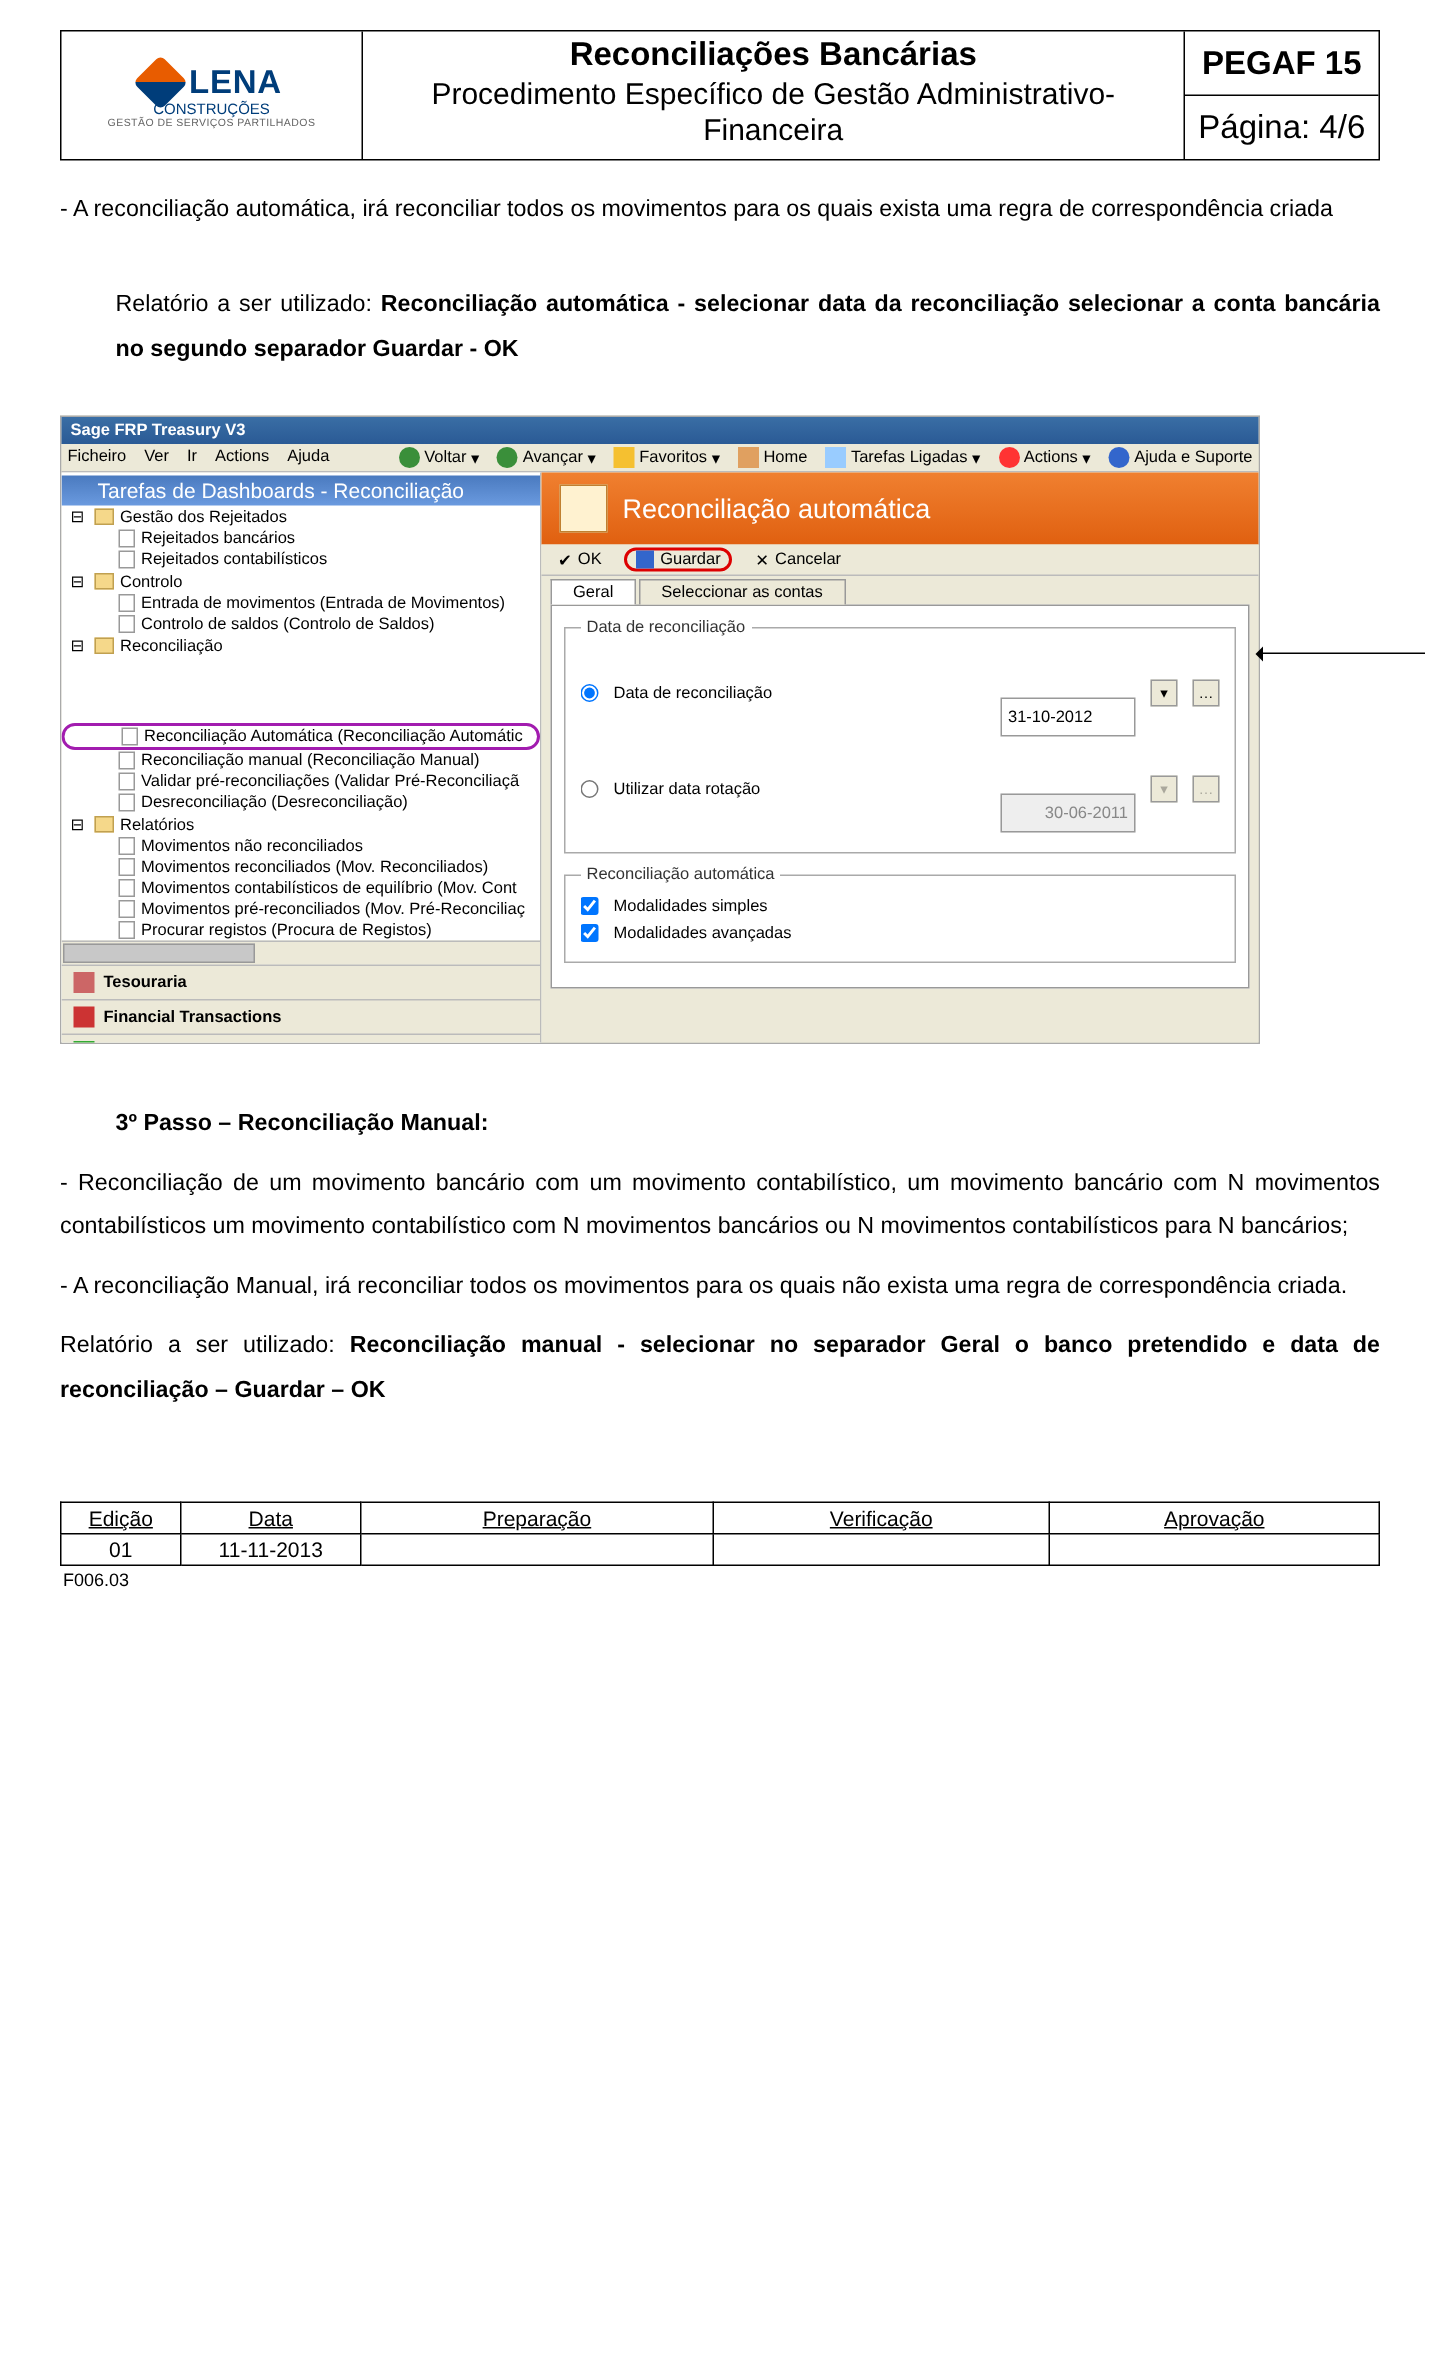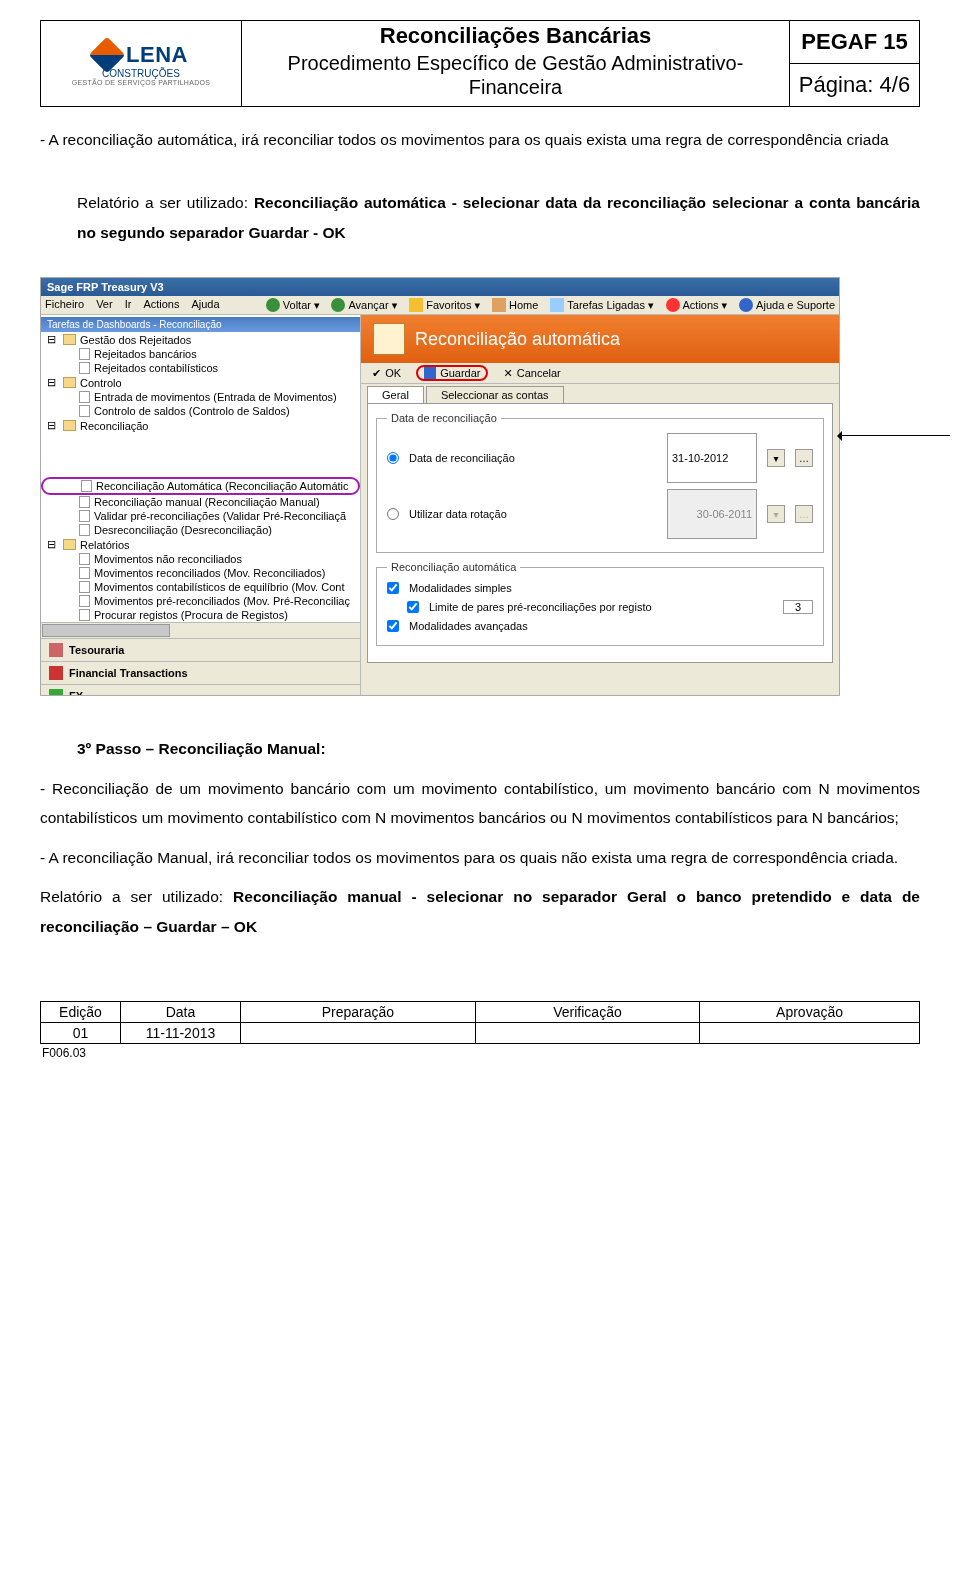--- a/index.html
+++ b/index.html
@@ -22,52 +22,52 @@
   .body-text { line-height: 1.9; font-size: 15.5px; margin-bottom: 10px; text-align: justify; }
   .body-text.spaced { margin-top: 18px; margin-left: 37px; }
   .bold { font-weight: bold; }
   .screenshot { border:1px solid #aaa; margin: 20px 0; width: 800px; background: #ece9d8; font-size:11px; font-family: Tahoma, Arial, sans-serif; }
   .ss-titlebar { background: linear-gradient(#3a6ea5,#2a5a95); color:#fff; padding:3px 6px; font-weight:bold; display:flex; align-items:flex-end; gap:6px; }
   .ss-menubar { background:#ece9d8; border-bottom:1px solid #bbb; padding:2px 4px; display:flex; gap:12px; }
   .tb-item { display:flex; align-items:center; gap:3px; cursor:default; }
   .tb-ico { width:14px; height:14px; display:inline-block; }
   .ss-body { display:flex; }
   .ss-tree { width: 320px; background:#fff; border-right:1px solid #bbb; padding:2px 0; font-size:11px; max-height: 380px; overflow:hidden; }
-  .tree-title { background: linear-gradient(#4a7abf,#6a9adf); color:#fff; padding:2px 6px; font-size:10px; }
+  .tree-title { background: linear-gradient(#4a7abf,#6a9adf); color:#fff; padding:2px 24px; font-size:14px; }
   .tree-item { padding:1px 2px 1px 20px; display:flex; align-items:center; gap:4px; white-space:nowrap; }
   .tree-item.lvl1 { padding-left: 6px; }
   .tree-item.lvl2 { padding-left: 22px; }
   .tree-item.sel { border:2px solid #a21caf; border-radius:10px;margin-top:44px; }
   .tree-ico { width:13px; height:11px; background:#f5d88a; border:1px solid #c0a050; display:inline-block; }
   .tree-ico.leaf { background:#fff; border:1px solid #999; width:11px; height:12px; }
   .ss-main { flex:1; background:#ece9d8; }
   .ss-header-band { background: linear-gradient(#f08030,#e06010); color:#fff; padding:8px 12px; font-size:18px; font-weight:normal; display:flex; align-items:center; gap:10px; }
   .ss-header-band .hicon { width:32px; height:32px; background:#fff2d0; border:1px solid #c08030; }
   .ss-action-row { background:#ece9d8; border-bottom:1px solid #bbb; padding:2px 10px; display:flex; gap:14px; align-items:center; }
   .ss-action-row .btn { display:flex; align-items:center; gap:4px; padding:1px; }
   .ss-action-row .guard { border:2px solid #d00; border-radius:10px; padding:0 6px; }
   .ss-tabs { display:flex; gap:2px; padding:2px 6px 0 6px; }
   .ss-tab { background:#ece9d8; border:1px solid #999; border-bottom:none; padding:2px 14px; font-size:11px; }
   .ss-tab.active { background:#fff; }
   .ss-form { background:#fff; border:1px solid #999; margin:0 6px 6px 6px; padding:8px; }
   fieldset.ss-fs { border:1px solid #aaa; padding:6px 10px 10px 10px; margin-bottom:8px; font-size:11px; }
   fieldset.ss-fs legend { padding:0 4px; color:#333; }
   .fs-row { display:flex; align-items:center; gap:10px; padding:3px 0; }
   .fs-row label { flex:0 0 auto; }
-  .date-input { border:1px solid #999; padding:18px 4px; width:90px; font-size:11px; background:#fff; }
+  .date-input { border:1px solid #999; padding:6px 4px; width:90px; font-size:11px; background:#fff;margin-top:32px; }
   .date-input.dis { background:#eee; color:#888;text-align:right; }
   .btn-sm { border:1px solid #999; background:#ece9d8; width:18px; height:18px; font-size:10px; }
   .ss-bottom-panes { background:#ece9d8; }
   .pane-item { padding:4px 8px; border-top:1px solid #bbb; font-weight:bold; display:flex; align-items:center; gap:6px; }
   .pane-ico { width:14px; height:14px; display:inline-block; }
   .scrollbar-h { height:16px; background:#ece9d8; border-top:1px solid #bbb; display:flex; }
   .scrollbar-h .thumb { width:40%; background:#c8c8c8; border:1px solid #999; margin:1px; }
   .doc-footer { border:1px solid #000; border-collapse: collapse; width:100%; margin-top:60px; }
   .doc-footer td { border:1px solid #000; padding:2px 6px; text-align:center; font-size:14px; }
-  .doc-footer .hd { font-weight:normal; }
+  .doc-footer .hd { font-weight:normal;text-decoration:underline; }
   .fcode { font-size:12px; padding:2px 0 0 2px; }
   .chk { width:12px; height:12px; }
   .radio { width:12px; height:12px; }
   .num-input { border:1px solid #999; width:30px; text-align:center; font-size:11px; }
   .ss-wrap { position:relative; display:inline-block; }
   .ext-arrow { position:absolute; top:178px; right:-110px; width:110px; height:1px; background:#000; }
   .ext-arrow::before { content:""; position:absolute; left:-8px; top:-4px; border:5px solid transparent; border-right-color:#000; }
   .sep { height:6px; }
 </style>
 </head>
@@ -279,26 +279,20 @@
               <button class="btn-sm" disabled="">▾</button>
               <button class="btn-sm" disabled="">…</button>
             </div>
           </fieldset>
           <fieldset class="ss-fs">
             <legend>Reconciliação automática</legend>
             <div class="fs-row">
               <input type="checkbox" class="chk" checked="" style="">
               <label>Modalidades simples</label>
             </div>
-            <div class="fs-row" style="padding-left:20px;">
-              <input type="checkbox" class="chk" checked="" style="">
-              <label>Limite de pares pré-reconciliações por registo</label>
-              <span style="flex:1"></span>
-              <input class="num-input" value="3" style="">
-            </div>
             <div class="fs-row">
               <input type="checkbox" class="chk" checked="" style="">
               <label>Modalidades avançadas</label>
             </div>
           </fieldset>
         </div>
       </div>
     </div>
   </div>
   <div class="ext-arrow"></div>

